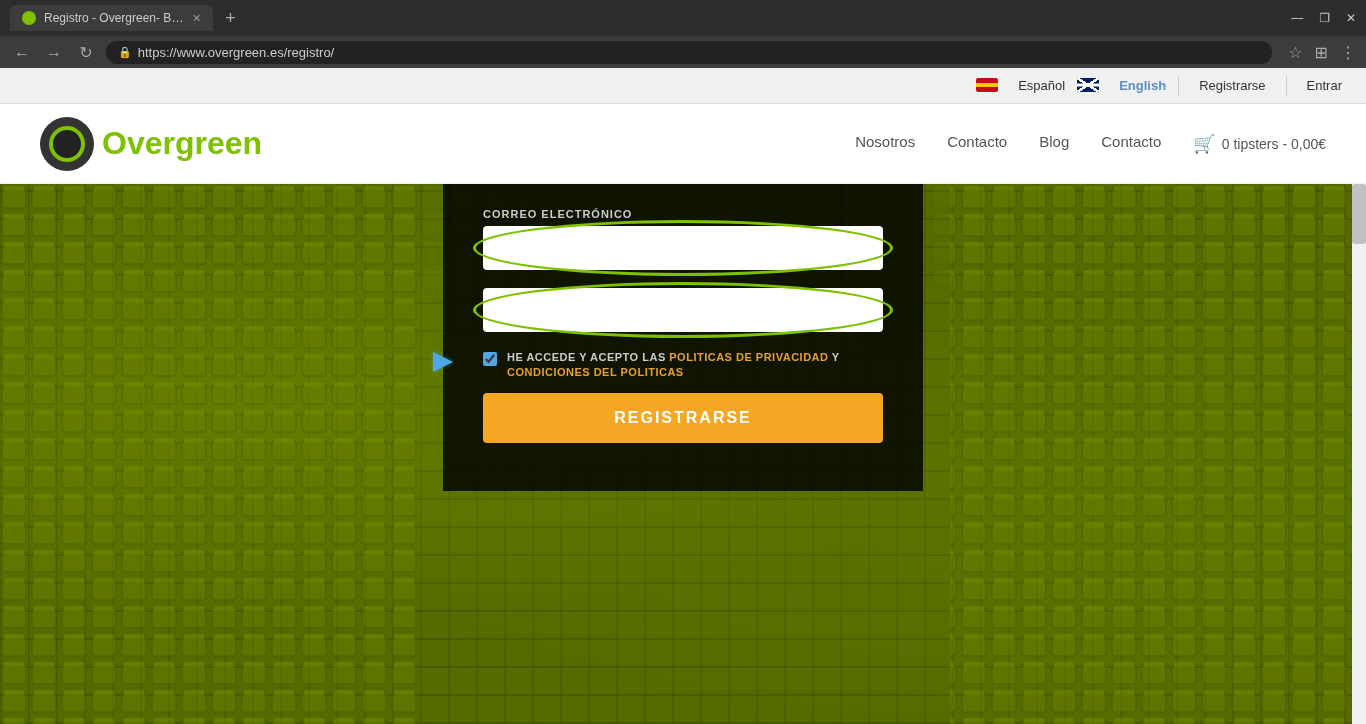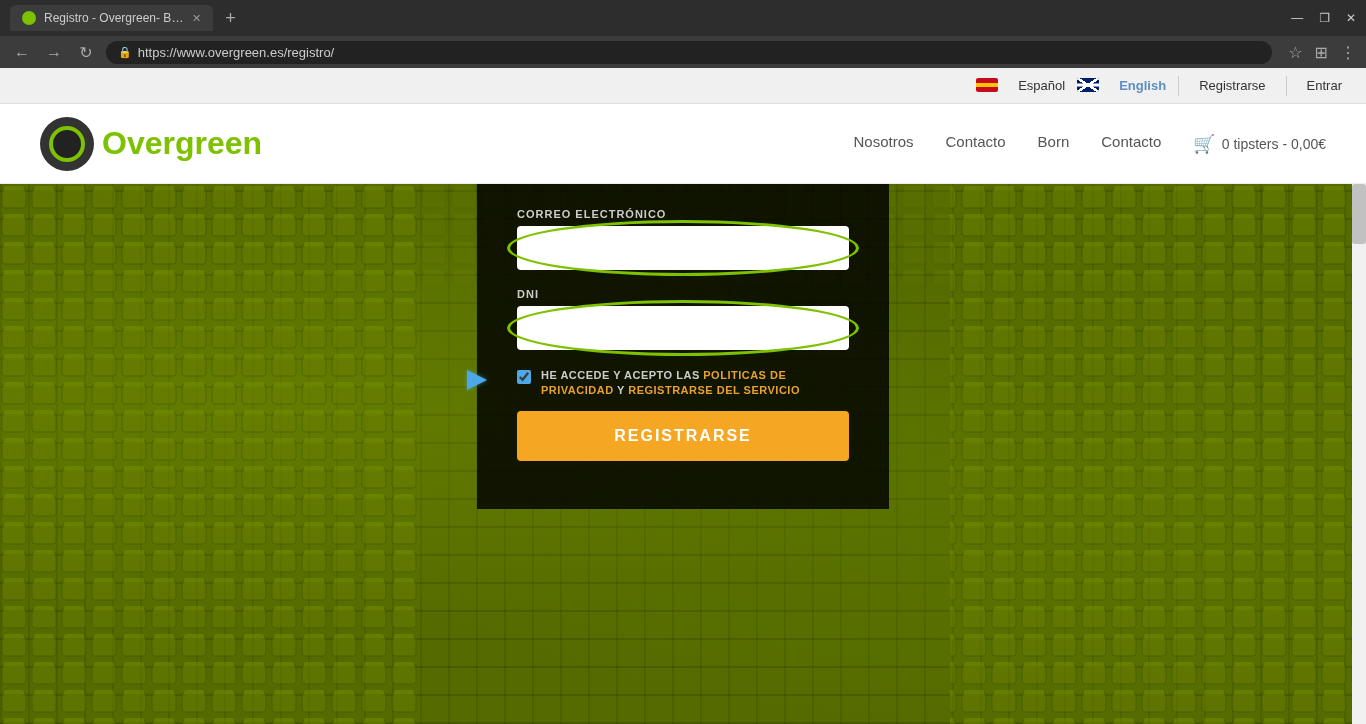--- a/index.html
+++ b/index.html
@@ -241,21 +241,21 @@
         radial-gradient(ellipse at 80% 60%, rgba(100,130,0,0.4) 0%, transparent 50%),
         radial-gradient(ellipse at 50% 20%, rgba(80,110,0,0.3) 0%, transparent 40%);
     }
 
     
     .form-container {
       position: absolute;
       top: 0;
       left: 50%;
       transform: translateX(-50%);
-      width: 412px;
+      width: 480px;
       background: rgba(0,0,0,0.82);
       padding: 24px 40px 32px;
     }
 
     .form-group {
       margin-bottom: 18px;
     }
     .form-label {
       display: block;
       font-size: 11px;
@@ -423,21 +423,21 @@
     <div class="logo-icon">
       <div class="logo-icon-inner"></div>
     </div>
     <div class="logo-text">
       <span>Over</span><span style="color:#7dc100">green</span>
     </div>
   </div>
   <nav class="nav">
     <a class="nav-item">Nosotros</a>
     <a class="nav-item">Contacto</a>
-    <a class="nav-item">Born</a>
+    <a class="nav-item">Blog</a>
     <a class="nav-item">Contacto</a>
     <div class="cart-item">
       <span class="cart-icon">🛒</span>
       <span>0 tipsters - 0,00€</span>
     </div>
   </nav>
 </div>
 
 <div class="main-content">
 
@@ -467,39 +467,38 @@
     <div class="form-group">
       <label class="form-label">CORREO ELECTRÓNICO</label>
       <div class="input-wrapper">
         <input type="email" class="form-input" style="">
         <div class="input-oval-highlight"></div>
       </div>
     </div>
 
     
     <div class="form-group">
-      <label class="form-label">DNI</label>
       <div class="input-wrapper">
         <input type="text" class="form-input" style="">
         <div class="input-oval-highlight"></div>
       </div>
     </div>
 
     
 
     
 
     
     <div class="checkbox-group">
       <div class="checkbox-arrow">
         <div class="arrow-shape"></div>
       </div>
       <input type="checkbox" class="form-checkbox" checked="" style="">
       <span class="checkbox-label">
-        <span>HE ACCEDE Y ACEPTO LAS </span><a class="link-text">POLITICAS DE PRIVACIDAD</a><span> Y </span><a class="link-text">REGISTRARSE DEL SERVICIO</a>
+        <span>HE ACCEDE Y ACEPTO LAS </span><a class="link-text">POLITICAS DE PRIVACIDAD</a><span> Y </span><a class="link-text">CONDICIONES DEL POLITICAS</a>
       </span>
     </div>
 
     
     <button class="register-btn">REGISTRARSE</button>
 
     
 
   </div>
 

